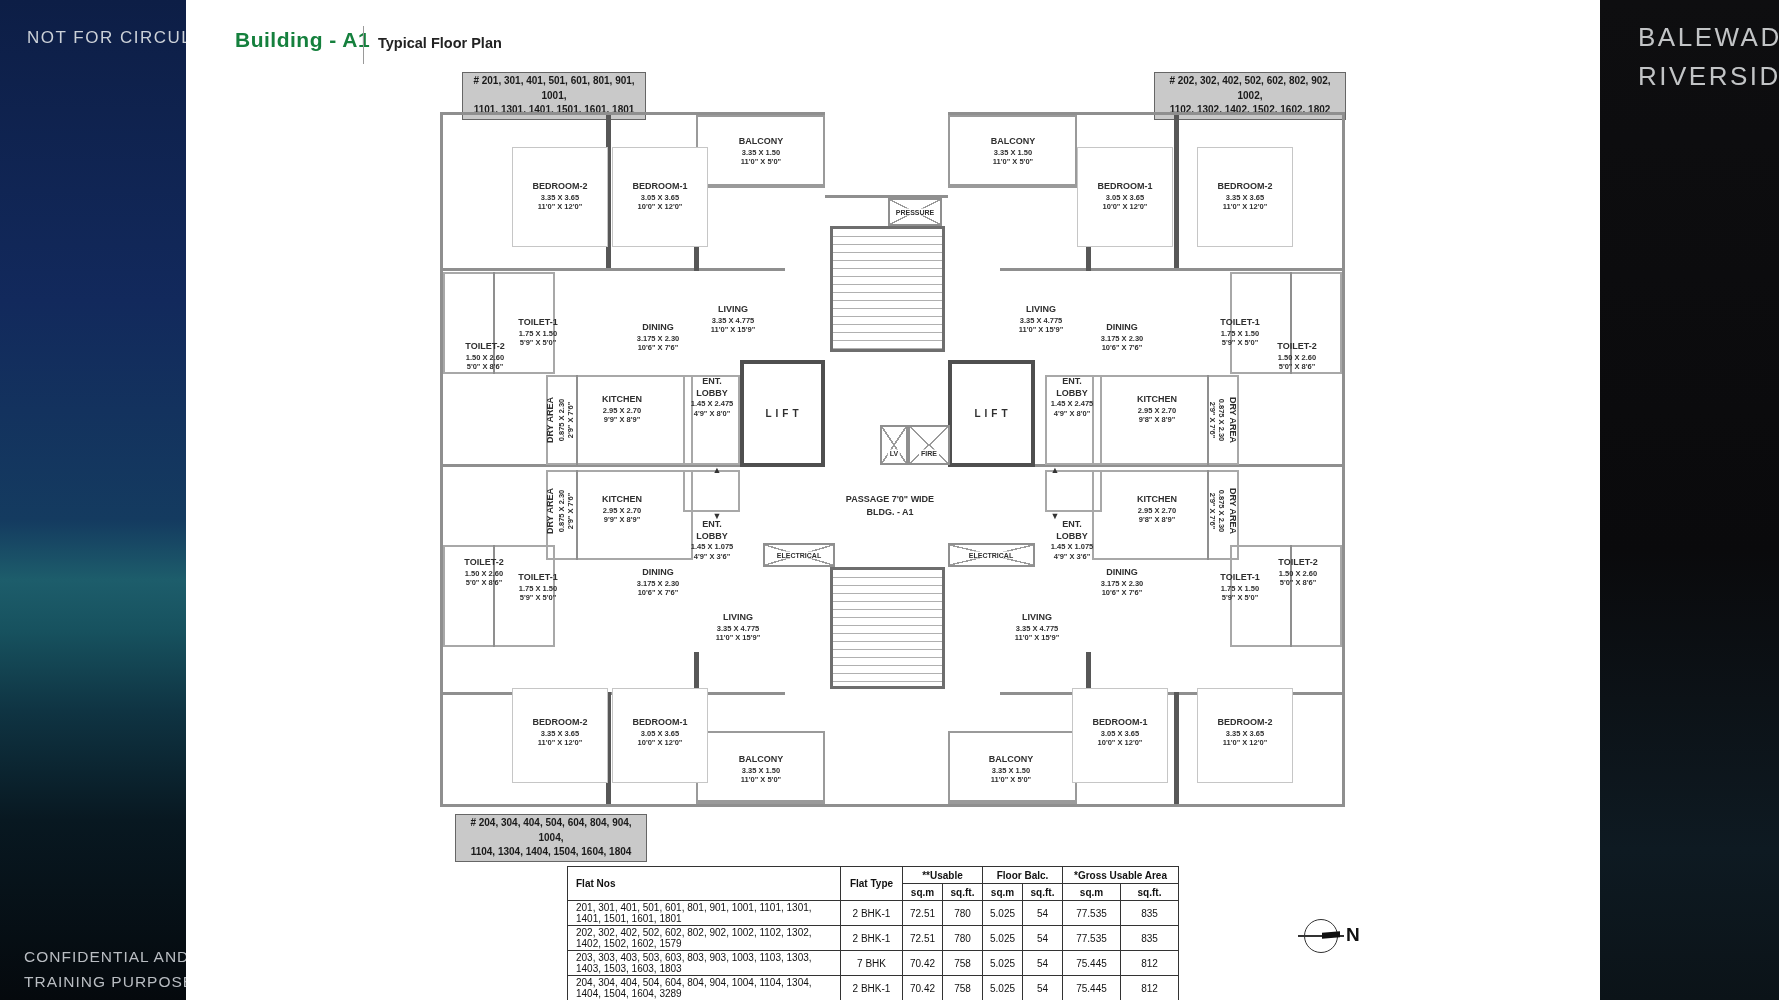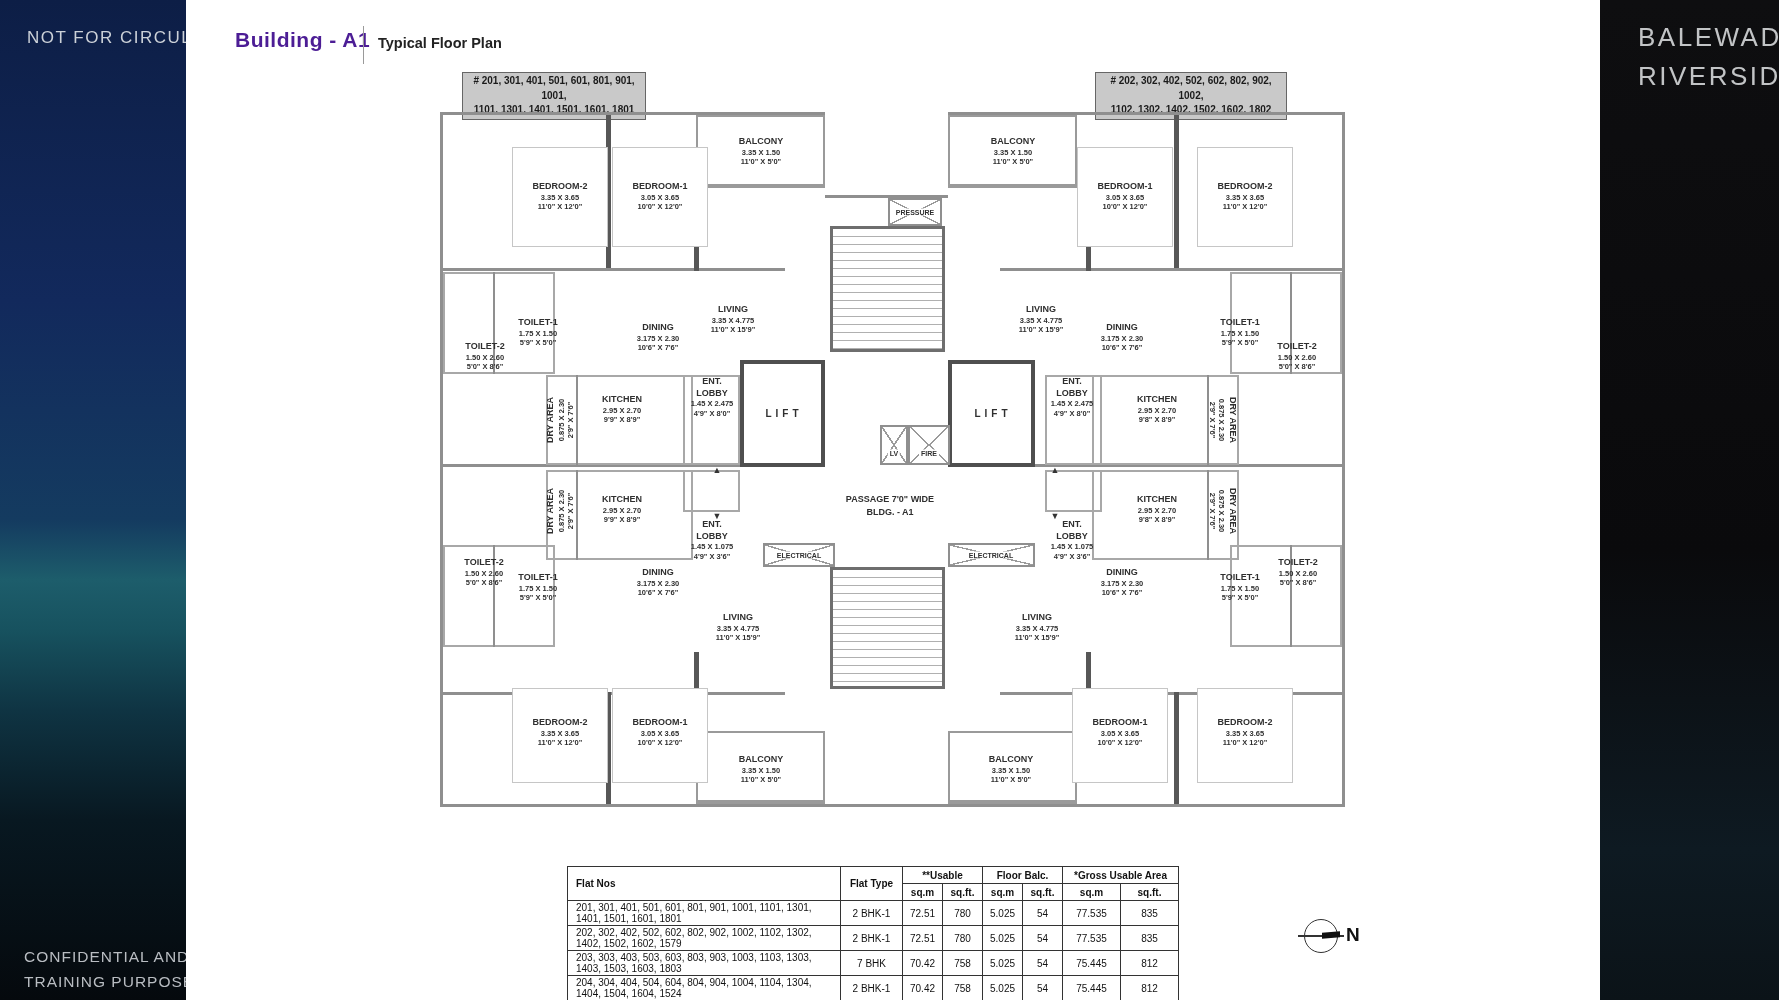--- a/index.html
+++ b/index.html
@@ -12,21 +12,21 @@
     background:linear-gradient(180deg,#0d1e46 0%,#12295c 30%,#143b60 52%,#1d5d6b 58%,#17525f 63%,#0f3443 71%,#081821 82%,#05090d 100%); }
   .side-right { position:absolute; left:1600px; top:0; width:179px; height:1000px; overflow:hidden;
     background:linear-gradient(180deg,#0e0e10 0%,#0a0a0c 55%,#0e1a22 85%,#0b1318 100%); }
   .wm-top { position:absolute; left:27px; top:28px; color:#ccd1d8; font-size:17px; letter-spacing:1.5px; white-space:nowrap; }
   .wm-bottom { position:absolute; left:24px; top:945px; color:#b9bdc2; font-size:15.5px; letter-spacing:1px; line-height:1.6; white-space:nowrap; }
   .brand { position:absolute; left:38px; top:18px; color:#c2c4c6; font-size:26px; letter-spacing:2.5px; line-height:1.5; white-space:nowrap; }
 
   .content { position:absolute; left:186px; top:0; width:1414px; height:1000px; background:#fff; }
 
   
-  .title { position:absolute; left:49px; top:28px; font-size:21px; font-weight:bold; color:#4c1d95; letter-spacing:.5px; }
+  .title { position:absolute; left:49px; top:28px; font-size:21px; font-weight:bold; color:#15803d; letter-spacing:.5px; }
   .title-sep { position:absolute; left:177px; top:26px; width:1px; height:38px; background:#9a9a9a; }
   .subtitle { position:absolute; left:192px; top:35px; font-size:14.5px; font-weight:bold; color:#222; }
 
   
   .ulabel { position:absolute; background:#c9c9c9; border:1px solid #666; color:#1a1a1a;
     font-size:10px; font-weight:bold; text-align:center; white-space:pre-line; line-height:1.45; padding:1px 5px; }
 
   
   .plan { position:absolute; left:254px; top:112px; width:905px; height:700px; }
   .w  { position:absolute; background:#8f8f8f; display:block; }
@@ -86,22 +86,24 @@
   </aside>
 
   <main class="content">
 
     <div class="title">Building - A1</div>
     <div class="title-sep"></div>
     <div class="subtitle">Typical Floor Plan</div>
 
     <div class="ulabel" style="left:276px;top:72px;width:184px"># 201, 301, 401, 501, 601, 801, 901, 1001,
 1101, 1301, 1401, 1501, 1601, 1801</div>
-    <div class="ulabel" style="left:909px;top:72px;width:192px"># 202, 302, 402, 502, 602, 802, 902, 1002,
+    <div class="ulabel" style="left:968px;top:72px;width:192px"># 202, 302, 402, 502, 602, 802, 902, 1002,
 1102, 1302, 1402, 1502, 1602, 1802</div>
+    <div class="ulabel" style="left:269px;top:814px;width:192px"># 204, 304, 404, 504, 604, 804, 904, 1004,
+1104, 1304, 1404, 1504, 1604, 1804</div>
 
     <div class="plan">
 
       <i class="w" style="left:0;top:0;width:385px;height:3px"></i>
       <i class="w" style="left:508px;top:0;width:397px;height:3px"></i>
       <i class="w" style="left:0;top:692px;width:905px;height:3px"></i>
       <i class="w" style="left:0;top:0;width:3px;height:695px"></i>
       <i class="w" style="left:902px;top:0;width:3px;height:695px"></i>
       <i class="w" style="left:385px;top:83px;width:123px;height:3px"></i>
       <i class="w" style="left:3px;top:352px;width:382px;height:3px"></i>
@@ -434,21 +436,21 @@
         <td class="flats">203, 303, 403, 503, 603, 803, 903, 1003, 1103, 1303, 1403, 1503, 1603, 1803</td>
         <td>7 BHK</td>
         <td>70.42</td>
         <td>758</td>
         <td>5.025</td>
         <td>54</td>
         <td>75.445</td>
         <td>812</td>
       </tr>
       <tr class="data">
-        <td class="flats">204, 304, 404, 504, 604, 804, 904, 1004, 1104, 1304, 1404, 1504, 1604, 1524</td>
+        <td class="flats">204, 304, 404, 504, 604, 804, 904, 1004, 1104, 1304, 1404, 1504, 1604, 3289</td>
         <td>2 BHK-1</td>
         <td>70.42</td>
         <td>758</td>
         <td>5.025</td>
         <td>54</td>
         <td>75.445</td>
         <td>812</td>
       </tr>
     </tbody>
       </table>

